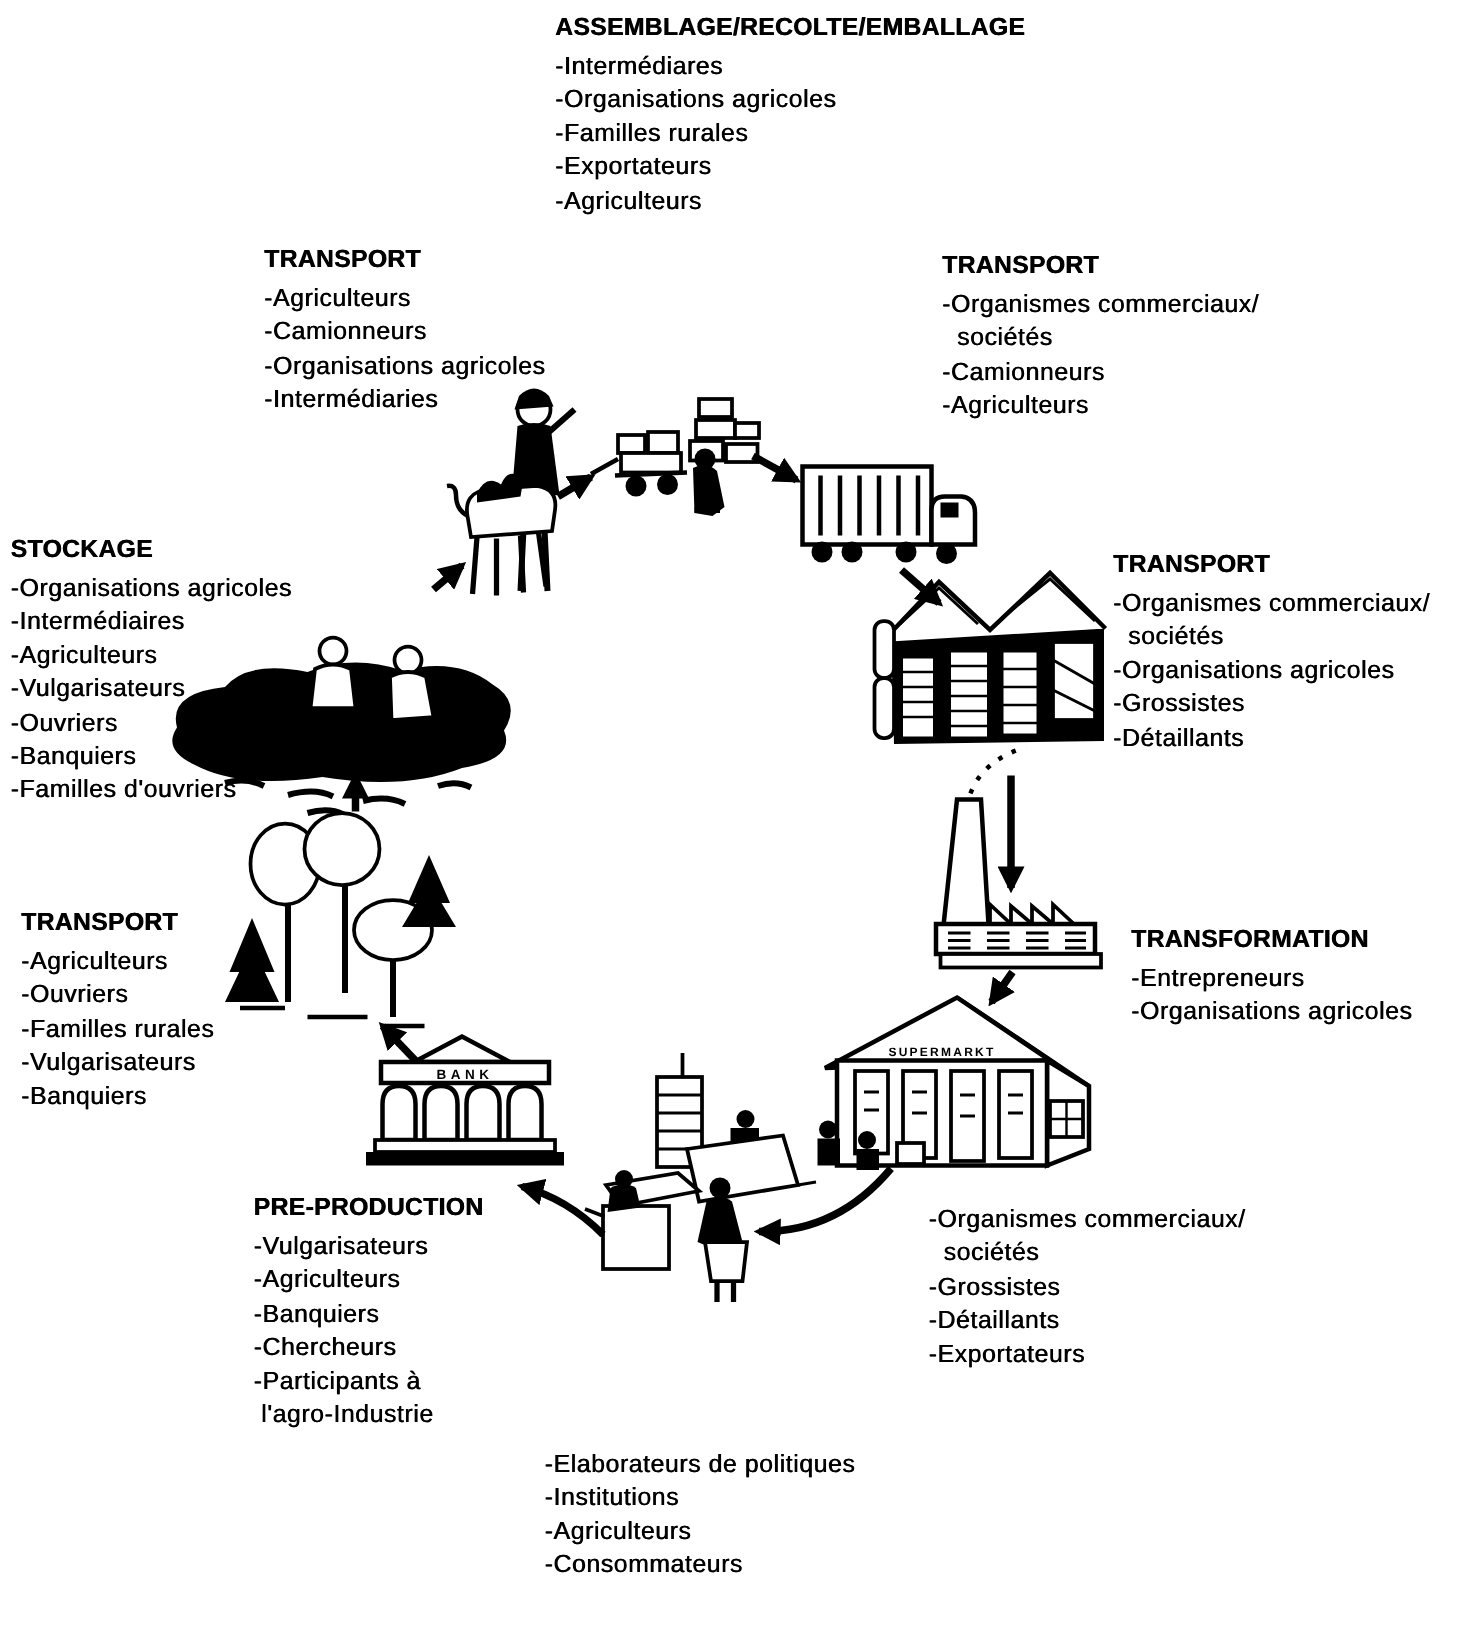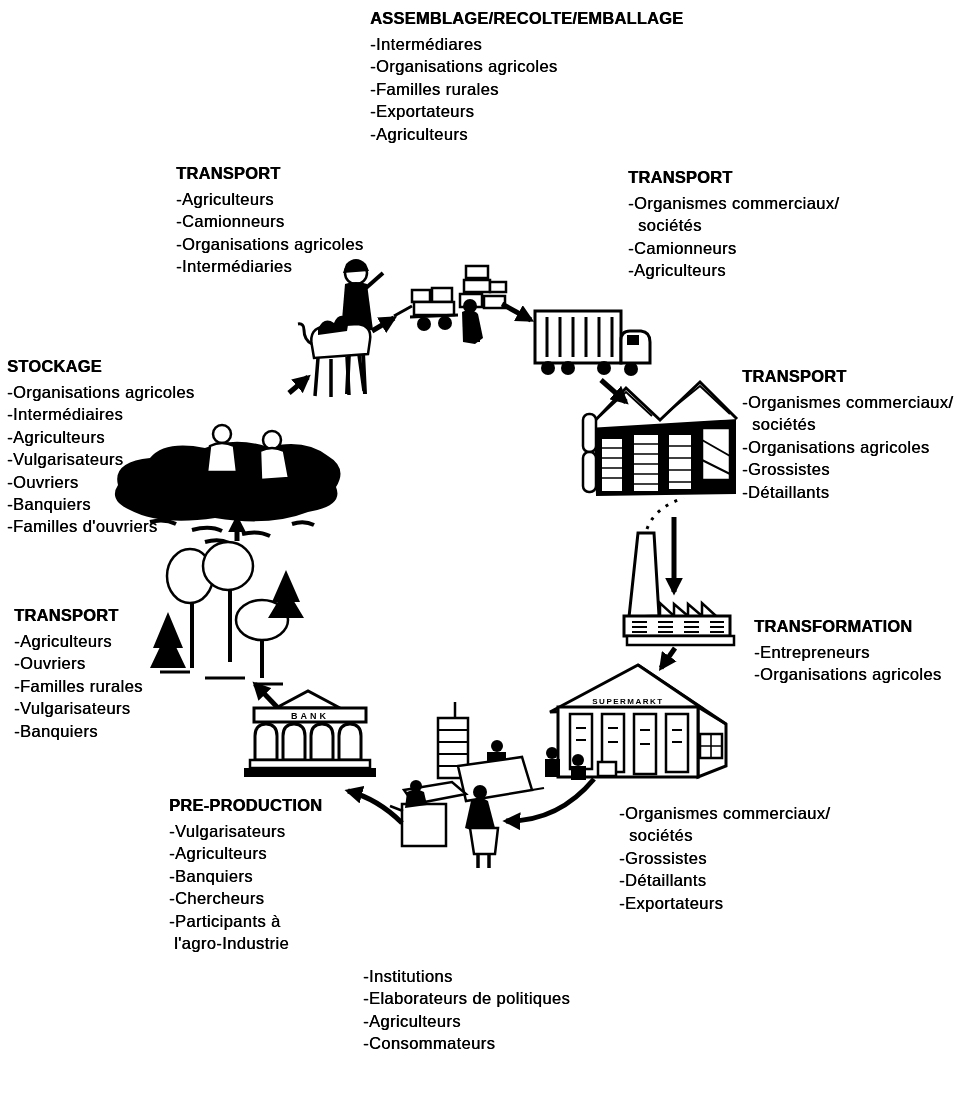--- a/index.html
+++ b/index.html
@@ -225,22 +225,22 @@
 
   <div class="stage" style="left:619px;top:802px">
     <div class="stage-item">-Organismes commerciaux/</div>
     <div class="stage-item">  sociétés</div>
     <div class="stage-item">-Grossistes</div>
     <div class="stage-item">-Détaillants</div>
     <div class="stage-item">-Exportateurs</div>
   </div>
 
   <div class="stage" style="left:363px;top:965px">
+    <div class="stage-item">-Elaborateurs de politiques</div>
     <div class="stage-item">-Institutions</div>
-    <div class="stage-item">-Elaborateurs de politiques</div>
     <div class="stage-item">-Agriculteurs</div>
     <div class="stage-item">-Consommateurs</div>
   </div>
 
   <div class="stage" style="left:169px;top:794px">
     <div class="stage-title">PRE-PRODUCTION</div>
     <div class="stage-item">-Vulgarisateurs</div>
     <div class="stage-item">-Agriculteurs</div>
     <div class="stage-item">-Banquiers</div>
     <div class="stage-item">-Chercheurs</div>

